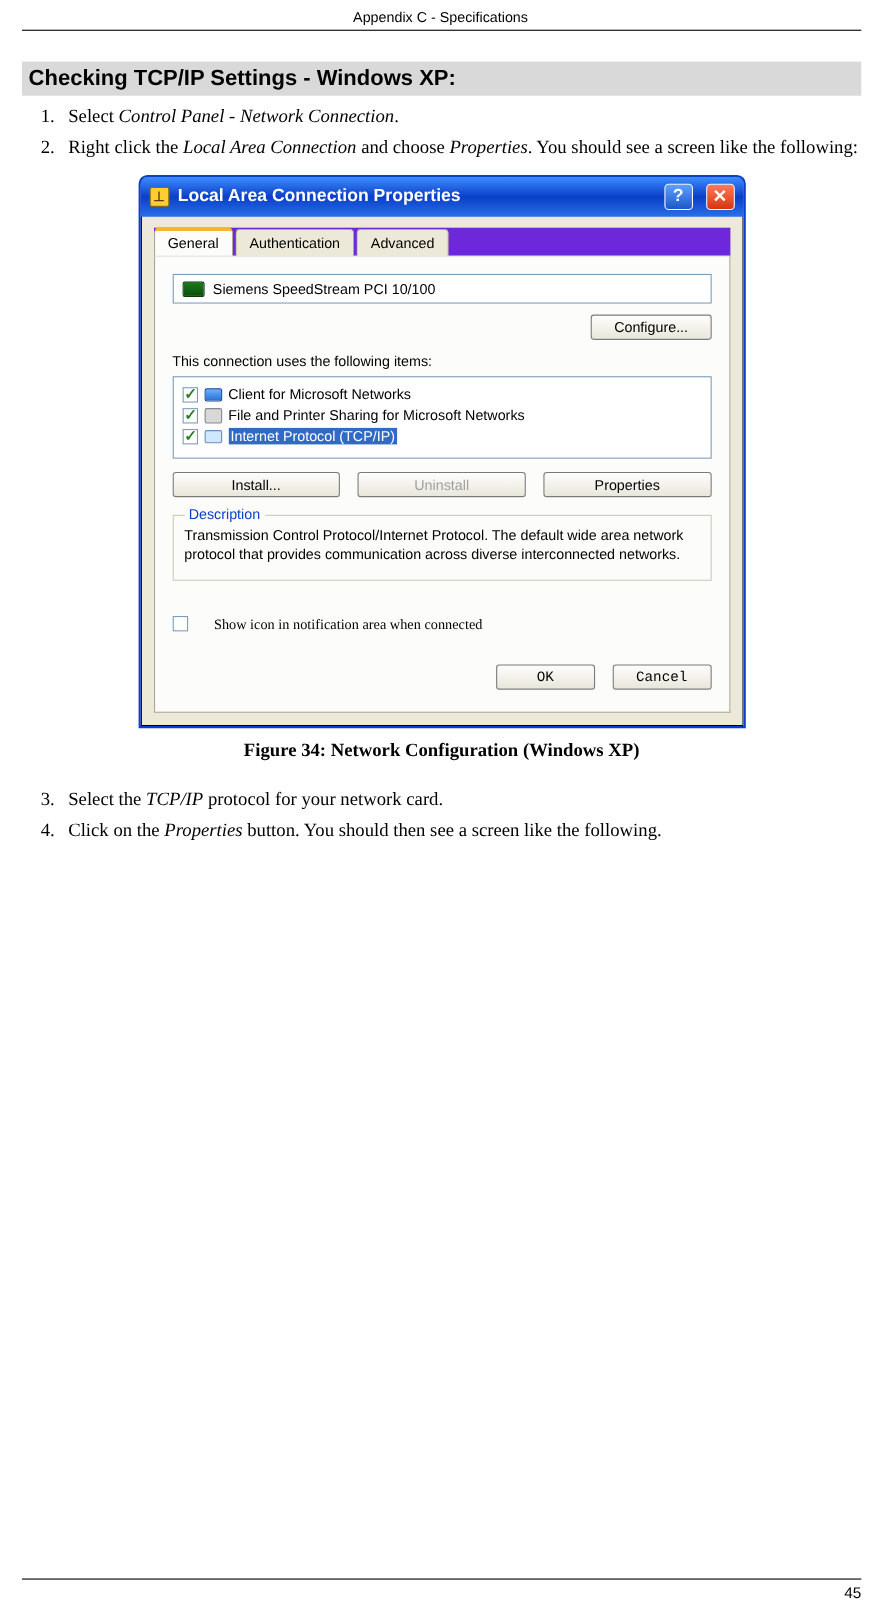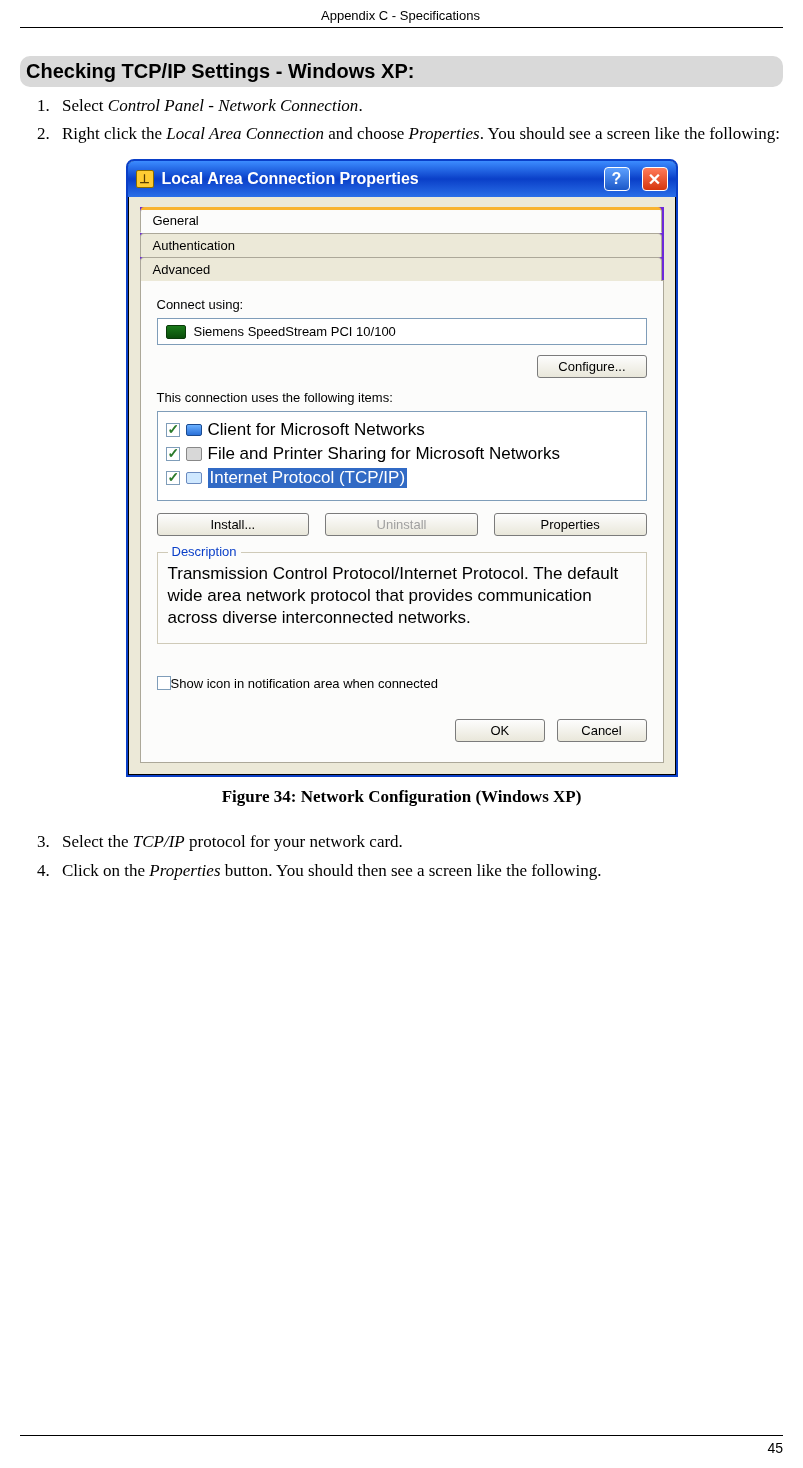--- a/index.html
+++ b/index.html
@@ -20,21 +20,20 @@
       border-bottom: 1px solid #000;
       margin-bottom: 28px;
     }
     .section-heading {
       font-family: Arial, Helvetica, sans-serif;
       font-size: 20px;
       font-weight: bold;
       background: #d9d9d9;
       padding: 4px 6px;
       margin-bottom: 8px;
-      border-radius: 10px;
     }
     .steps {
       font-size: 17px;
       line-height: 1.3;
     }
     .steps li {
       margin-left: 34px;
       margin-bottom: 6px;
       padding-left: 8px;
     }
@@ -87,21 +86,20 @@
     }
     .xp-help { background: linear-gradient(#5da0ff,#1c58c8); color:#fff; font-size:16px; }
     .xp-close { background: linear-gradient(#ff7b5a,#d6350e); color:#fff; font-size:16px; margin-left:4px;}
     .xp-body {
       padding: 10px 12px 12px;
     }
     .xp-tabs {
       display: flex;
       border-bottom: 1px solid #aca899;
       background: #6d28d9;
-      flex-direction: column;
     }
     .xp-tab {
       padding: 4px 12px;
       border: 1px solid #aca899;
       border-bottom: none;
       margin-right: 2px;
       background: #ece9d8;
       border-radius: 4px 4px 0 0;
       position: relative;
       top: 1px;
@@ -155,21 +153,21 @@
     .items-box {
       border: 1px solid #7f9db9;
       background: #fff;
       padding: 6px 8px 10px;
       margin-top: 6px;
       margin-bottom: 12px;
     }
     .item-row {
       display: flex; align-items: center; gap: 6px;
       padding: 2px 0;
-      font-size: 17px;
+      font-size: 13px;
     }
     .chk {
       width: 14px; height: 14px;
       border: 1px solid #7f9db9;
       background: #fff;
       position: relative;
       flex-shrink: 0;
     }
     .chk.checked::after {
       content: "✓";
@@ -219,23 +217,23 @@
       position: relative;
     }
     .fieldset-legend {
       position: absolute;
       top: -9px; left: 10px;
       background: #fcfcfb;
       padding: 0 4px;
       color: #0a3fc8;
       font-size: 13px;
     }
-    .desc-text { font-size: 17px; line-height: 1.3; }
-    .showicon-row { display:flex; gap:0; margin-bottom:20px; }
-    .dialog-footer { text-align: right; padding-top:8px; }
+    .desc-text { font-size: 13px; line-height: 1.3; }
+    .showicon-row { display:flex; gap:24px; margin-bottom:20px;font-family:Liberation Serif, serif; }
+    .dialog-footer { text-align: right; padding-top:8px;font-family:Liberation Mono, monospace; }
     .dialog-footer .xp-button { min-width: 90px; margin-left:8px; }
     .page-footer {
       position: absolute;
       bottom: 12px;
       left: 20px;
       right: 20px;
       border-top: 1px solid #000;
       text-align: right;
       font-family: Arial, Helvetica, sans-serif;
       font-size: 14px;
@@ -270,21 +268,20 @@
     <span class="xp-close">✕</span>
   </div>
   <div class="xp-body">
     <div class="xp-tabs">
       <div class="xp-tab active">General</div>
       <div class="xp-tab">Authentication</div>
       <div class="xp-tab">Advanced</div>
     </div>
     <div class="xp-panel">
 
-      <div class="label-connect">Connect using:</div>
       <div class="adapter-box">
         <span class="nic-icon"></span>
         <span>Siemens SpeedStream PCI 10/100</span>
       </div>
       <div class="configure-row">
         <span class="xp-button">Configure...</span>
       </div>
 
       <div class="label-connect">This connection uses the following items:</div>
       <div class="items-box">

